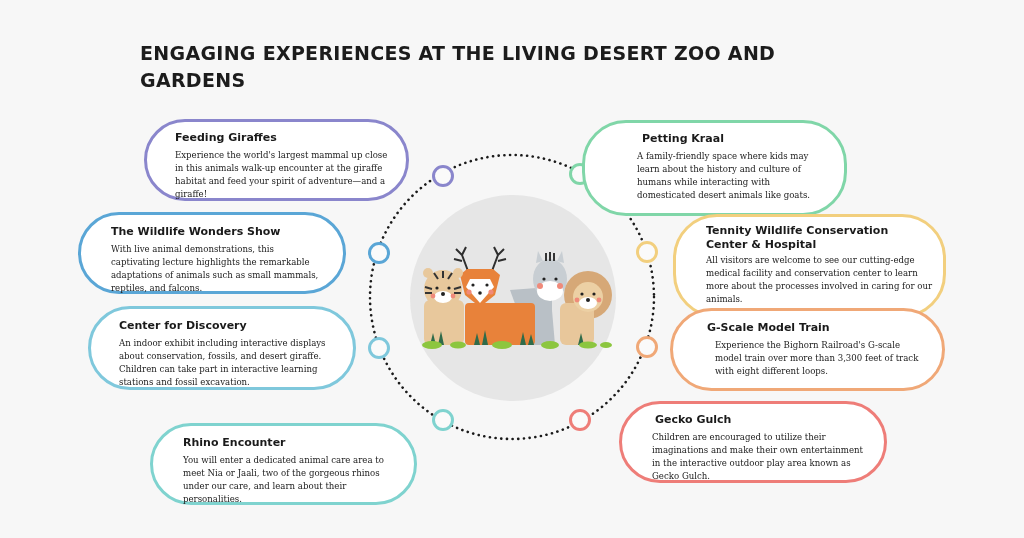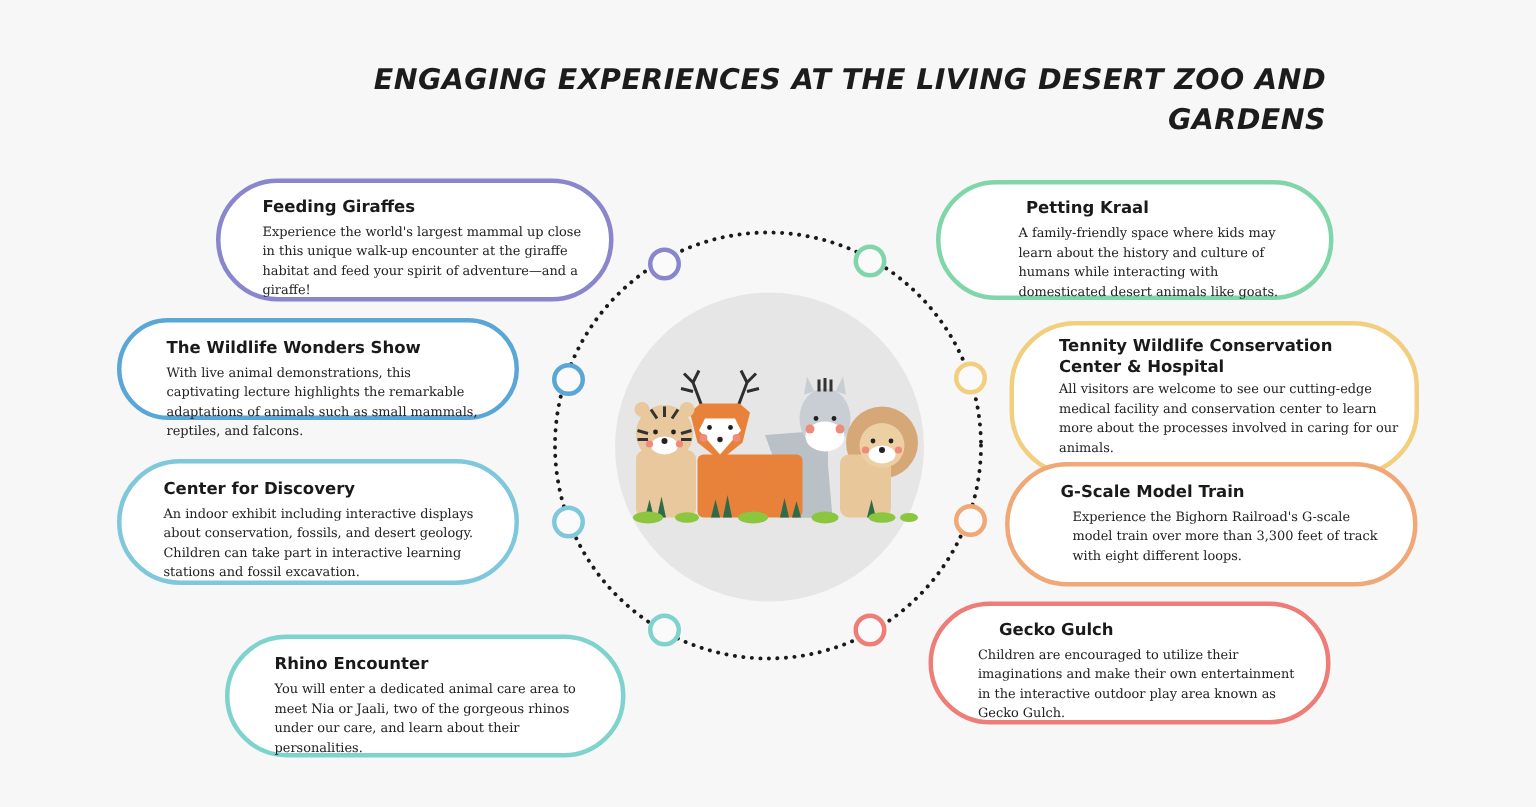--- a/index.html
+++ b/index.html
@@ -4,26 +4,25 @@
 <style>
   html, body { margin:0; padding:0; }
   body {
     width:1024px; height:538px; overflow:hidden;
     background:#f7f7f7;
     position:relative;
     font-family:"DejaVu Serif", serif;
   }
   .title {
     position:absolute; left:140px; top:40px; width:744px;
-    text-align:right;
+    text-align:left;
     font-family:"DejaVu Sans", sans-serif;
     font-weight:bold;
     font-size:19px; line-height:27px; letter-spacing:0.3px;
     color:#1c1c1c;
-    font-style:italic;
   }
   .card {
     position:absolute;
     background:#ffffff;
     border-width:3px; border-style:solid;
     border-radius:44px;
     box-sizing:border-box;
   }
   .card .ct {
     font-family:"DejaVu Sans", sans-serif;
@@ -137,49 +136,49 @@
 <div class="ring" style="left:368px;top:242px;border-color:#5aa6d6;"></div>
 <div class="ring" style="left:368px;top:337px;border-color:#7fc8dc;"></div>
 <div class="ring" style="left:432px;top:409px;border-color:#7fd3cf;"></div>
 <div class="ring" style="left:569px;top:163px;border-color:#80d6a8;"></div>
 <div class="ring" style="left:636px;top:241px;border-color:#f2cf7e;"></div>
 <div class="ring" style="left:636px;top:336px;border-color:#f0a877;"></div>
 <div class="ring" style="left:569px;top:409px;border-color:#ee7d78;"></div>
 
 <div class="card" style="left:144px;top:119px;width:265px;height:82px;border-color:#8a86cc;padding:9px 18px 0 28px;">
   <div class="ct">Feeding Giraffes</div>
-  <div class="cd">Experience the world's largest mammal up close in this unique walk-up encounter at the giraffe habitat and feed your spirit of adventure—and a giraffe!</div>
+  <div class="cd">Experience the world's largest mammal up close in this animals walk-up encounter at the giraffe habitat and feed your spirit of adventure—and a giraffe!</div>
 </div>
 
-<div class="card" style="left:78px;top:212px;width:268px;height:68px;border-color:#5aa6d6;padding:10px 18px 0 30px;">
+<div class="card" style="left:78px;top:212px;width:268px;height:82px;border-color:#5aa6d6;padding:10px 18px 0 30px;">
   <div class="ct">The Wildlife Wonders Show</div>
   <div class="cd">With live animal demonstrations, this captivating lecture highlights the remarkable adaptations of animals such as small mammals, reptiles, and falcons.</div>
 </div>
 
-<div class="card" style="left:78px;top:306px;width:268px;height:84px;border-color:#7fc8dc;padding:10px 18px 0 28px;">
+<div class="card" style="left:88px;top:306px;width:268px;height:84px;border-color:#7fc8dc;padding:10px 18px 0 28px;">
   <div class="ct">Center for Discovery</div>
-  <div class="cd">An indoor exhibit including interactive displays about conservation, fossils, and desert geology. Children can take part in interactive learning stations and fossil excavation.</div>
+  <div class="cd">An indoor exhibit including interactive displays about conservation, fossils, and desert giraffe. Children can take part in interactive learning stations and fossil excavation.</div>
 </div>
 
 <div class="card" style="left:150px;top:400px;width:267px;height:82px;border-color:#7fd3cf;padding:10px 18px 0 30px;margin-top:23px;">
   <div class="ct">Rhino Encounter</div>
   <div class="cd">You will enter a dedicated animal care area to meet Nia or Jaali, two of the gorgeous rhinos under our care, and learn about their personalities.</div>
 </div>
 
-<div class="card" style="left:624px;top:120px;width:265px;height:80px;border-color:#80d6a8;padding:9px 16px 0 52px;">
+<div class="card" style="left:582px;top:120px;width:265px;height:96px;border-color:#80d6a8;padding:9px 16px 0 52px;">
   <div class="ct" style="margin-left:5px;">Petting Kraal</div>
   <div class="cd">A family-friendly space where kids may learn about the history and culture of humans while interacting with domesticated desert animals like goats.</div>
 </div>
 
 <div class="card" style="left:673px;top:214px;width:273px;height:104px;border-color:#f2cf7e;padding:7px 10px 0 30px;">
   <div class="ct" style="margin-bottom:2px;width:200px;">Tennity Wildlife Conservation Center &amp; Hospital</div>
   <div class="cd">All visitors are welcome to see our cutting-edge medical facility and conservation center to learn more about the processes involved in caring for our animals.</div>
 </div>
 
 <div class="card" style="left:670px;top:308px;width:275px;height:83px;border-color:#f0a877;padding:10px 20px 0 36px;">
   <div class="ct" style="margin-left:-2px;">G-Scale Model Train</div>
   <div class="cd" style="padding-left:6px;">Experience the Bighorn Railroad's G-scale model train over more than 3,300 feet of track with eight different loops.</div>
 </div>
 
 <div class="card" style="left:619px;top:401px;width:268px;height:82px;border-color:#ee7d78;padding:9px 16px 0 30px;">
-  <div class="ct" style="margin-left:14px;">Gecko Gulch</div>
+  <div class="ct" style="margin-left:3px;">Gecko Gulch</div>
   <div class="cd">Children are encouraged to utilize their imaginations and make their own entertainment in the interactive outdoor play area known as Gecko Gulch.</div>
 </div>
 
 </body></html>

